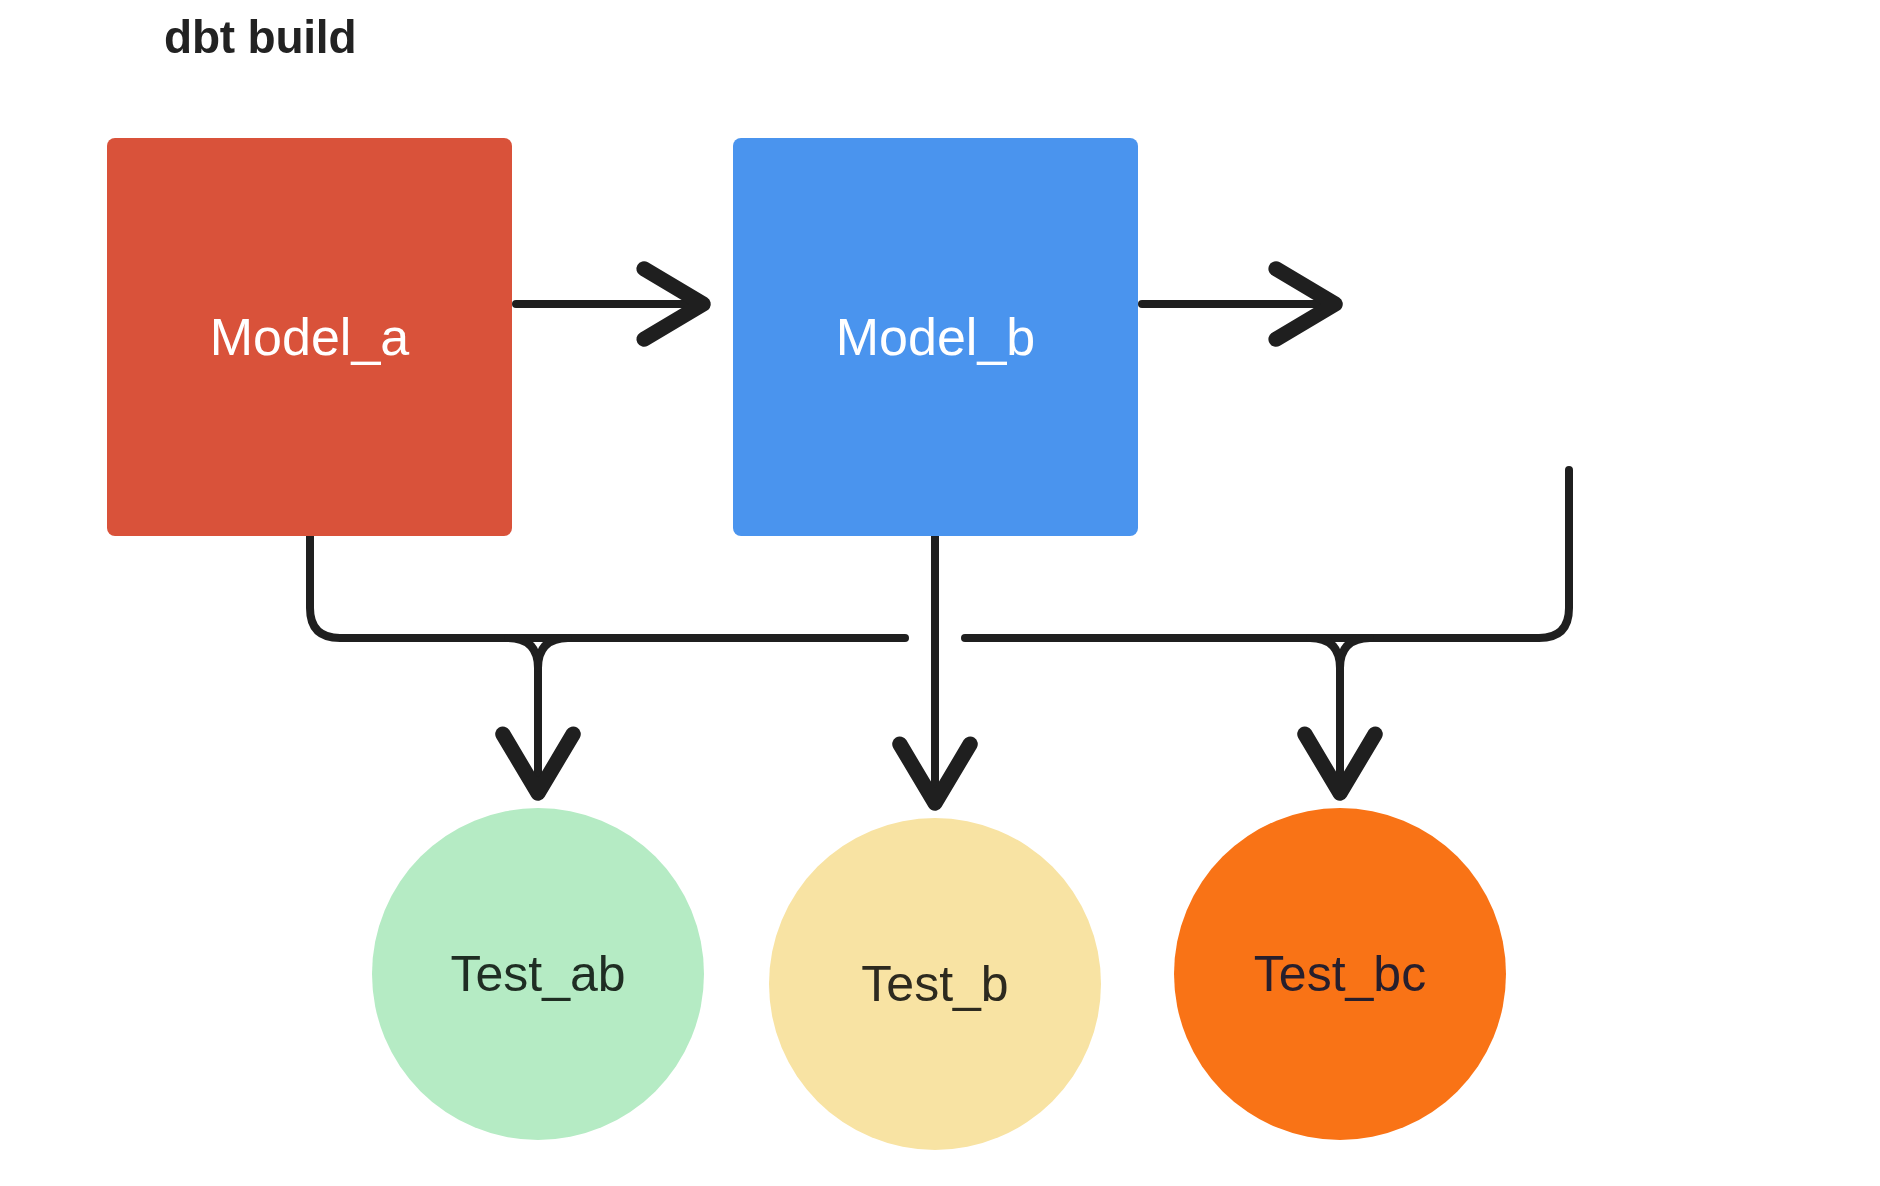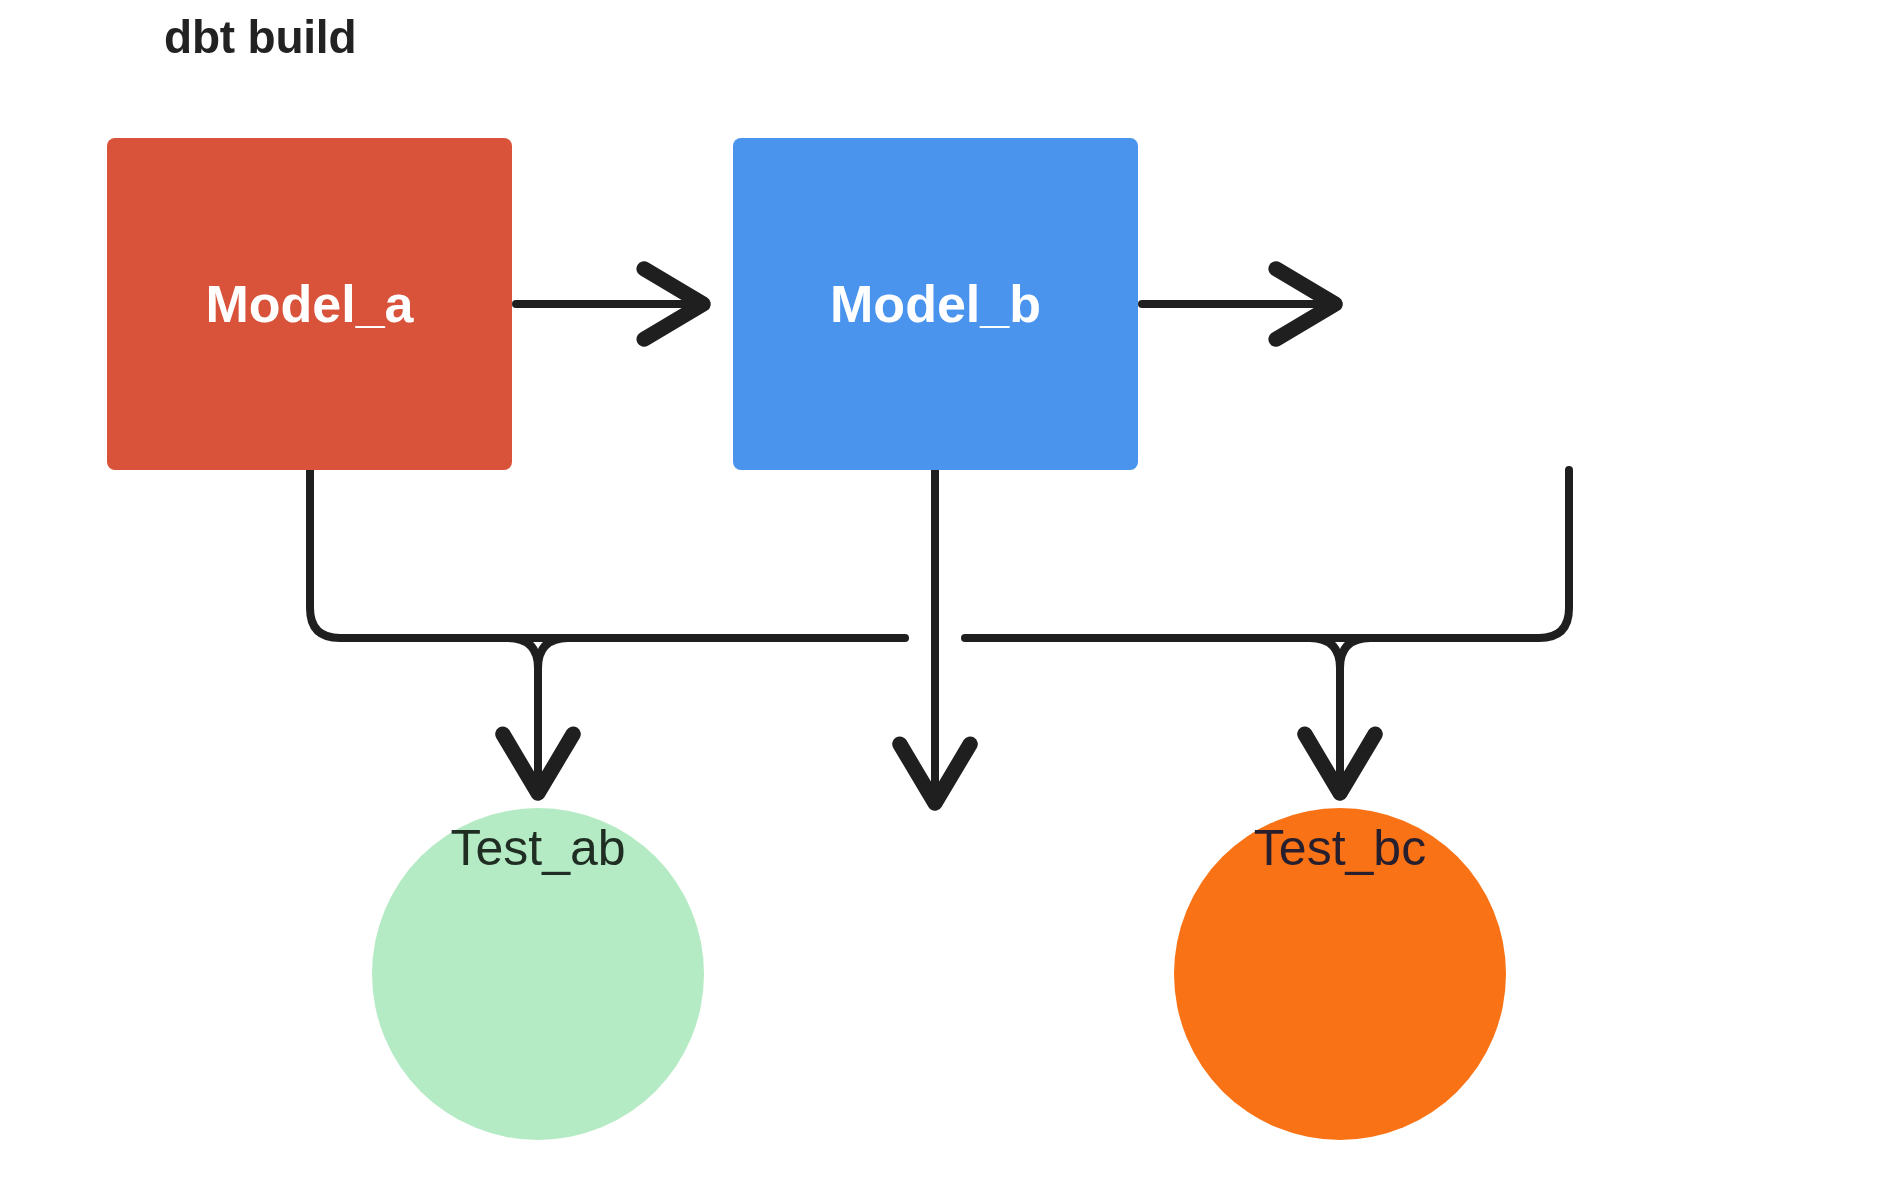--- a/index.html
+++ b/index.html
@@ -32,42 +32,42 @@
     font-size: 46px;
     font-weight: 700;
     color: #222222;
     letter-spacing: -0.2px;
     white-space: nowrap;
     text-align: right;
   }
   .model-box {
     position: absolute;
     width: 405px;
-    height: 332px;
+    height: 398px;
     border-radius: 8px;
     display: flex;
     align-items: center;
     justify-content: center;
     color: #ffffff;
     font-size: 52px;
-    font-weight: 700;
+    font-weight: 400;
     box-sizing: border-box;
     z-index: 2;
   }
   #model-a { left: 107px; top: 138px; background: #d9523a; }
   #model-b { left: 733px; top: 138px; background: #4a94ee; }
   #model-c { left: 1366px; top: 138px; background: #4bac6b; }
 
   .test-circle {
     position: absolute;
     width: 332px;
     height: 332px;
     border-radius: 50%;
     display: flex;
-    align-items: flex-start;
+    align-items: center;
     justify-content: center;
     text-align: center;
     color: #1f2d23;
     font-size: 50px;
     font-weight: 400;
     line-height: 1.62;
     box-sizing: border-box;
     z-index: 2;
   }
   #test-ab { left: 372px; top: 808px; background: #b5ebc4; }
@@ -121,18 +121,21 @@
 
   <div class="model-box" id="model-b">
     <span>Model_b</span>
   </div>
 
 
   <div class="test-circle" id="test-ab">
     <span class="test-label">Test_ab</span>
   </div>
 
+  <div class="test-circle" id="test-b">
+    <span class="test-label">Test_b</span>
+  </div>
 
   <div class="test-circle" id="test-bc">
     <span class="test-label">Test_bc</span>
   </div>
 
 </div>
 
 </body></html>

